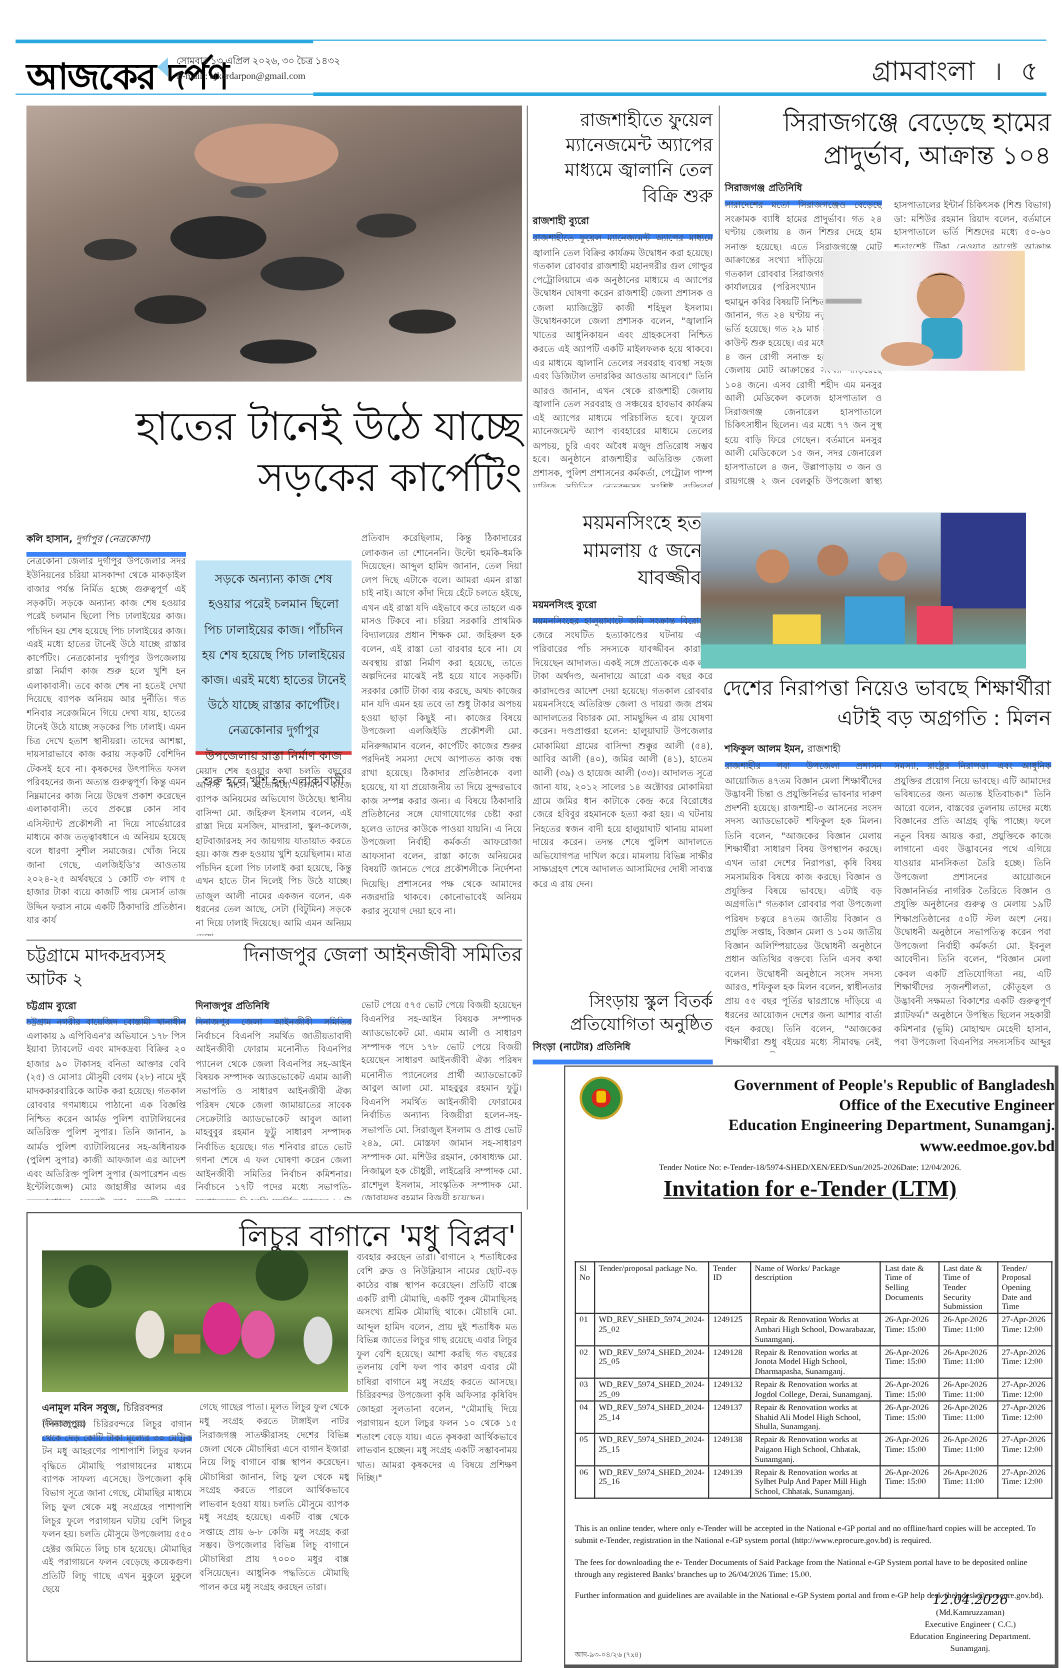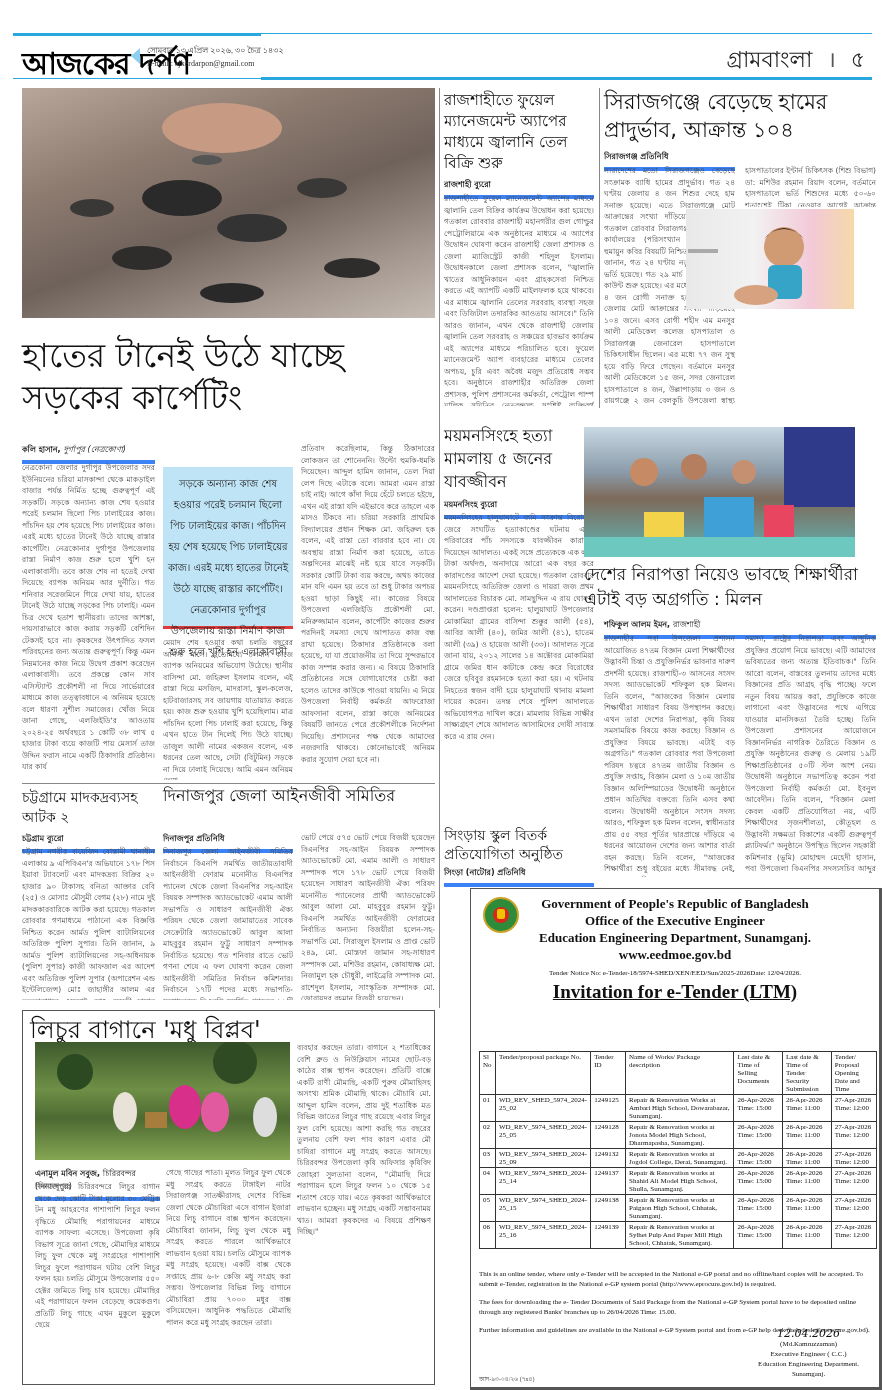--- a/index.html
+++ b/index.html
@@ -7,28 +7,28 @@
 .abs{position:absolute}
 .rule-top{position:absolute;left:13px;top:33px;width:248px;height:3px;background:#29a8e0}
 .rule-top2{position:absolute;left:261px;top:33px;width:611px;height:1px;background:#29a8e0}
 .rule-bot{position:absolute;left:13px;top:78px;width:248px;height:1px;background:#29a8e0}
 .rule-bot2{position:absolute;left:261px;top:77px;width:611px;height:3px;background:#29a8e0}
 .masthead{position:absolute;left:22px;top:40px;font-family:"DejaVu Sans",sans-serif;font-weight:bold;font-size:30px;color:#000000;letter-spacing:-1px}
 .tri{position:absolute;left:131px;top:48px;width:0;height:0;border-top:8px solid transparent;border-bottom:8px solid transparent;border-right:9px solid #8ccff0}
 .dateline{position:absolute;left:147px;top:44px;font-size:8px;color:#333;line-height:13px;font-family:"Liberation Serif",serif}
 .section{position:absolute;right:20px;top:42px;font-family:"DejaVu Sans",sans-serif;font-size:22px;color:#222}
 .photo{position:absolute;overflow:hidden}
-.hl{font-family:"DejaVu Sans",sans-serif;color:#111;text-align:left;line-height:1.2}
+.hl{font-family:"DejaVu Sans",sans-serif;color:#111;text-align:right;line-height:1.2}
 .by{font-family:"DejaVu Sans",sans-serif;font-size:8px;font-weight:bold;color:#222;border-bottom:4px solid #3b82f6;padding-bottom:4px}
 .txt{font-size:7.5px;line-height:11.5px;color:#444;text-align:justify;font-family:"DejaVu Sans",sans-serif;overflow:hidden}
 .quote{position:absolute;left:163px;top:467px;width:130px;height:162px;background:#bfe4f6;border-bottom:3px solid #e03a3a;font-family:"DejaVu Sans",sans-serif;font-size:10px;line-height:21px;text-align:center;color:#222;padding:6px 4px}
 .vline{position:absolute;width:1px;background:#888}
 .hline{position:absolute;height:1px;background:#888}
 .tender{position:absolute;left:470px;top:888px;width:412px;height:502px;border:1px solid #555;border-right:3px solid #555;border-bottom:3px solid #555;background:#fff;font-family:"Liberation Serif",serif;color:#111}
-.tender .gov{text-align:center;font-weight:bold;font-size:13px;line-height:17px;margin-top:6px}
+.tender .gov{text-align:right;font-weight:bold;font-size:13px;line-height:17px;margin-top:6px}
 .tender table{border-collapse:collapse;font-size:7px;position:absolute;left:8px;top:162px;width:398px}
 .tender td,.tender th{border:1px solid #333;padding:1px 3px;vertical-align:top;font-weight:normal;text-align:left}
 .tender td.b{font-weight:normal}
 .logo{position:absolute;left:12px;top:8px;width:36px;height:36px;border-radius:50%;background:#2d8b3a;border:2px solid #c9a227}
 .logo .red{position:absolute;left:8px;top:8px;width:16px;height:16px;border-radius:50%;background:#d9261c}
 .logo .map{position:absolute;left:12px;top:10px;width:8px;height:10px;background:#f2c300;border-radius:2px}
 </style>
 </head>
 <body>
 

